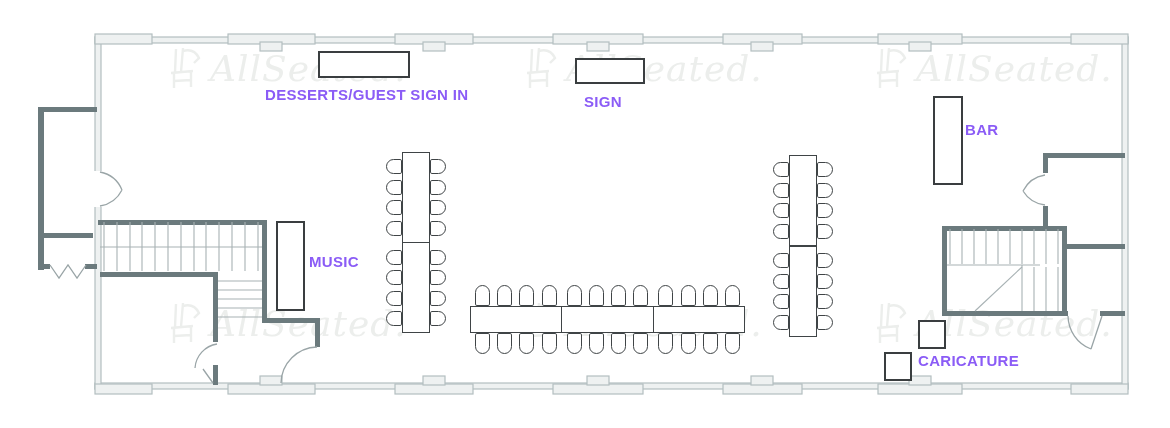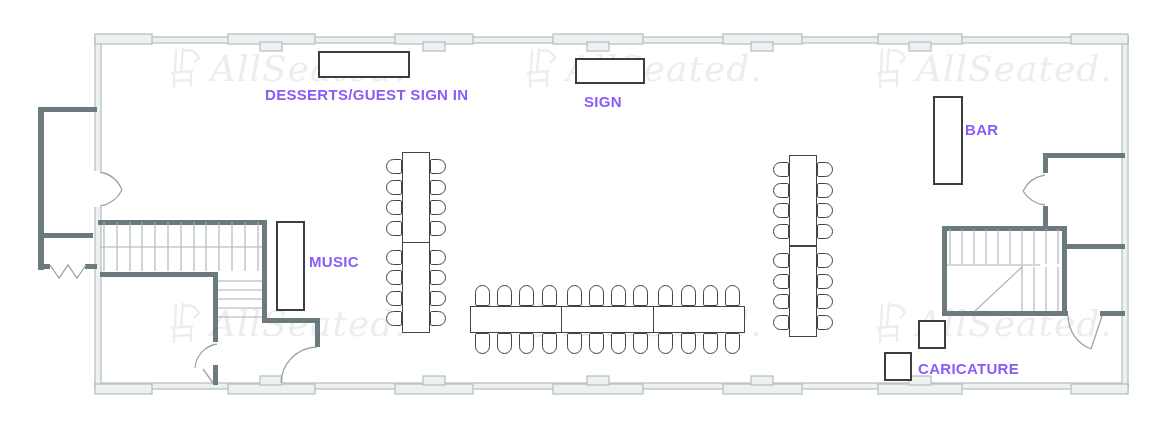--- a/index.html
+++ b/index.html
@@ -135,21 +135,21 @@
       <path d="M1045,175 A30,30 0 0,0 1023,191 M1045,205 A30,30 0 0,1 1023,191"></path>
 
       <path d="M1068,316 A36,36 0 0,0 1091,349 M1102,316 L1091,349"></path>
     </g>
   </svg>
 
   <div class="plan-label" style="left:265px;top:86px">DESSERTS/GUEST SIGN IN</div>
   <div class="plan-label" style="left:584px;top:93px">SIGN</div>
   <div class="plan-label" style="left:965px;top:121px">BAR</div>
   <div class="plan-label" style="left:309px;top:253px">MUSIC</div>
-  <div class="plan-label" style="left:918px;top:360px">CARICATURE</div>
+  <div class="plan-label" style="left:918px;top:352px">CARICATURE</div>
 
 <div class="watermark" style="left: 168px; top: 46px;">
       <svg width="34" height="44" viewBox="0 0 34 44" fill="none" stroke="currentColor" stroke-width="2.4">
         <path d="M8,3 L7,26 M15,2 L13,26 M3,27 L25,25 M6,28 L6,42 M23,26 L23,41 M6,35 L23,34 M15,5 Q26,2 31,12 L26,17"></path>
       </svg>
       <span class="wm-text">AllSeated.</span>
     </div>
     <div class="watermark" style="left: 524px; top: 46px;">
       <svg width="34" height="44" viewBox="0 0 34 44" fill="none" stroke="currentColor" stroke-width="2.4">
         <path d="M8,3 L7,26 M15,2 L13,26 M3,27 L25,25 M6,28 L6,42 M23,26 L23,41 M6,35 L23,34 M15,5 Q26,2 31,12 L26,17"></path>

